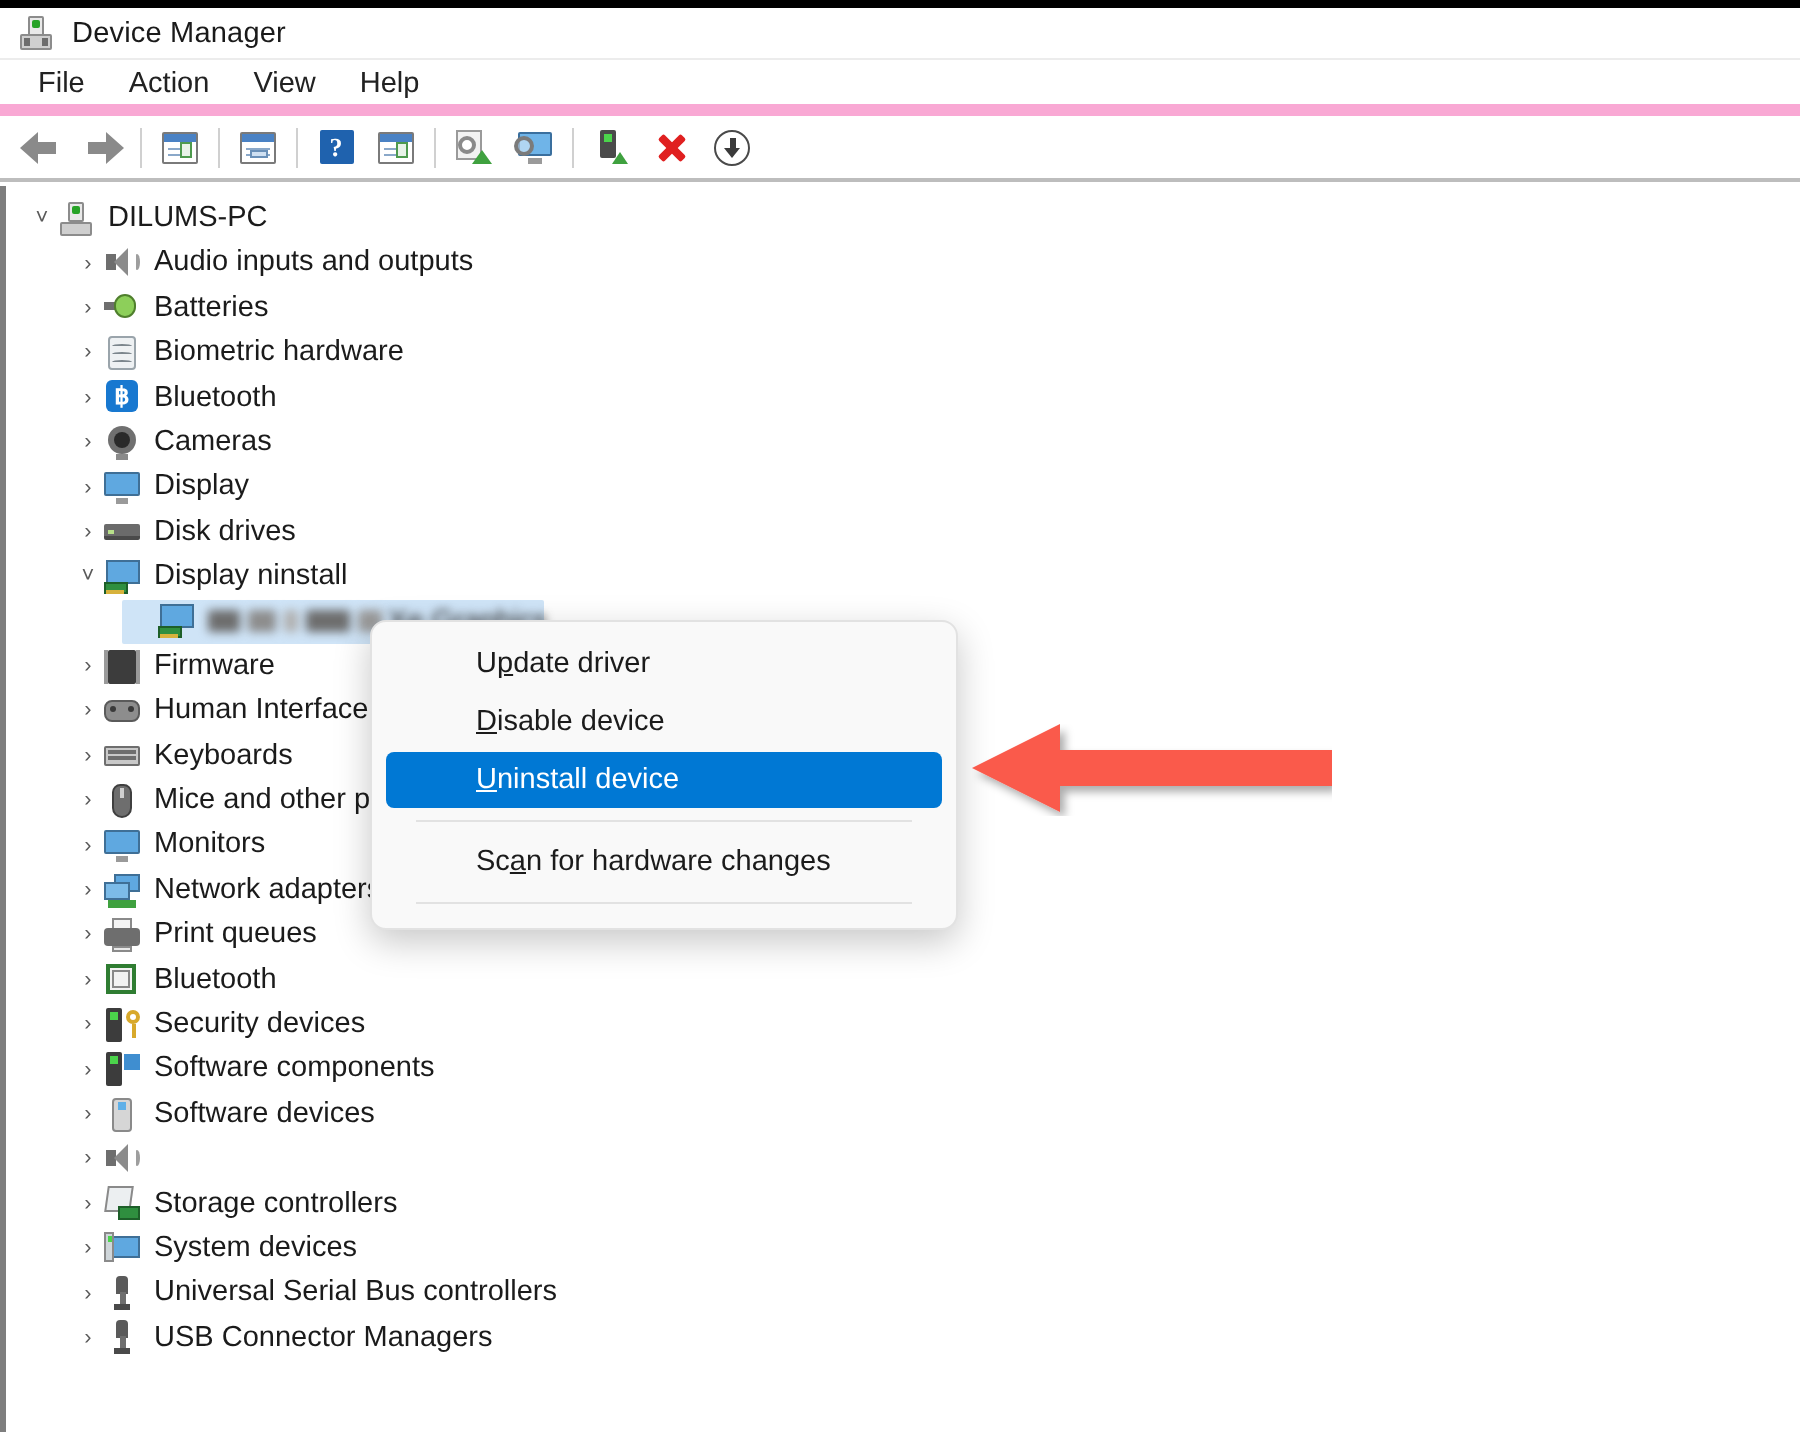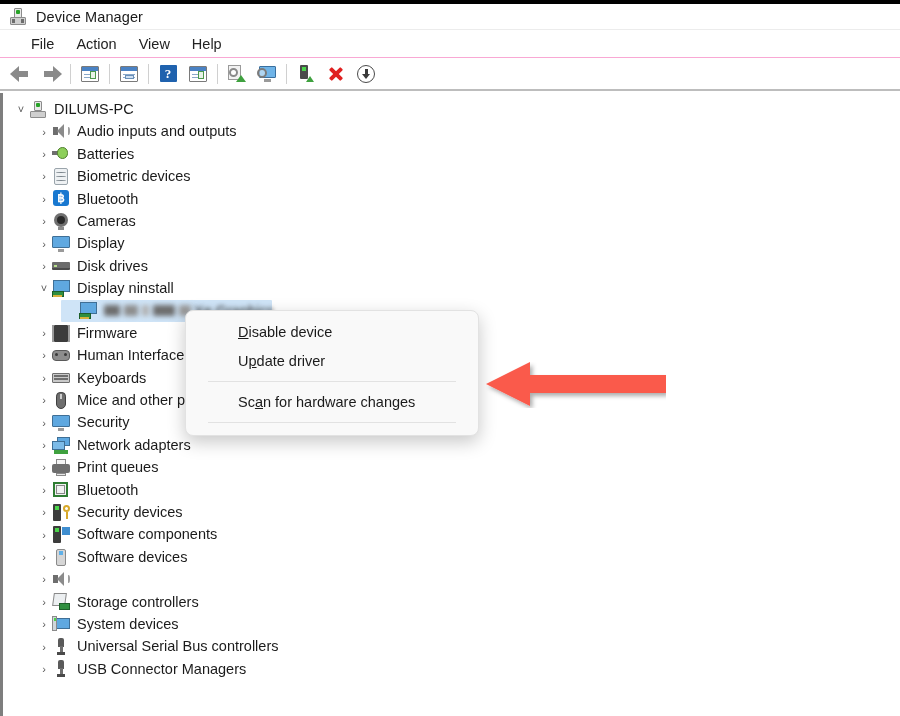--- a/index.html
+++ b/index.html
@@ -72,22 +72,22 @@
     width: 4px; height: 4px;
     background: #27a327; border-radius: 1px;
   }
 
   
   .menubar {
     position: absolute; left: 0; top: 31px;
     width: 900px; height: 27px;
     background: #ffffff;
     display: flex; align-items: center;
-    padding-left: 20px;
-    border-bottom: 1px solid #f9a8d4;
+    padding-left: 8px;
+    border-bottom: 6px solid #f9a8d4;
   }
   .menubar .mi {
     font-size: 14.5px; color: #222222;
     padding: 3px 11px;
     cursor: default;
   }
 
   
   .toolbar {
     position: absolute; left: 0; top: 58px;
@@ -801,21 +801,21 @@
     </div>
 
     <div class="row lvl1">
       <span class="chev">›</span>
       <span class="rowicon ic-bio">
         <span class="pad"></span>
           <span class="l1"></span>
           <span class="l2"></span>
           <span class="l3"></span>
       </span>
-      <span class="lbl">Biometric devices</span>
+      <span class="lbl">Biometric hardware</span>
     </div>
 
     <div class="row lvl1">
       <span class="chev">›</span>
       <span class="rowicon">
         <span style="position:absolute;left:1px;top:0;width:16px;height:16px;background:#1878d0;border-radius:3px;"></span>
         <span style="position:absolute;left:0;top:0;width:18px;height:16px;color:#fff;font-size:12px;line-height:16px;text-align:center;font-weight:bold;">฿</span>
       </span>
       <span class="lbl">Bluetooth</span>
     </div>
@@ -912,21 +912,21 @@
       </span>
       <span class="lbl">Mice and other pointing devices</span>
     </div>
 
     <div class="row lvl1">
       <span class="chev">›</span>
       <span class="rowicon ic-mon">
         <span class="scr"></span>
           <span class="st"></span>
       </span>
-      <span class="lbl">Security</span>
+      <span class="lbl">Monitors</span>
     </div>
 
     <div class="row lvl1">
       <span class="chev">›</span>
       <span class="rowicon ic-net">
         <span class="s1"></span>
           <span class="s2"></span>
           <span class="g"></span>
       </span>
       <span class="lbl">Network adapters</span>
@@ -1027,27 +1027,30 @@
           <span class="b"></span>
       </span>
       <span class="lbl">USB Connector Managers</span>
     </div>
 
   </div>
 
   <div class="ctxmenu">
 
     <div class="ctxitem">
+      <span>U<span class="u">p</span>date driver</span>
+    </div>
+
+    <div class="ctxitem">
       <span><span class="u">D</span>isable device</span>
     </div>
 
-    <div class="ctxitem">
-      <span>U<span class="u">p</span>date driver</span>
-    </div>
-
+    <div class="ctxitem highlight">
+      <span><span class="u">U</span>ninstall device</span>
+    </div>
 
     <div class="ctxsep"></div>
 
     <div class="ctxitem">
       <span>Sc<span class="u">a</span>n for hardware changes</span>
     </div>
 
     <div class="ctxsep"></div>
 
 

